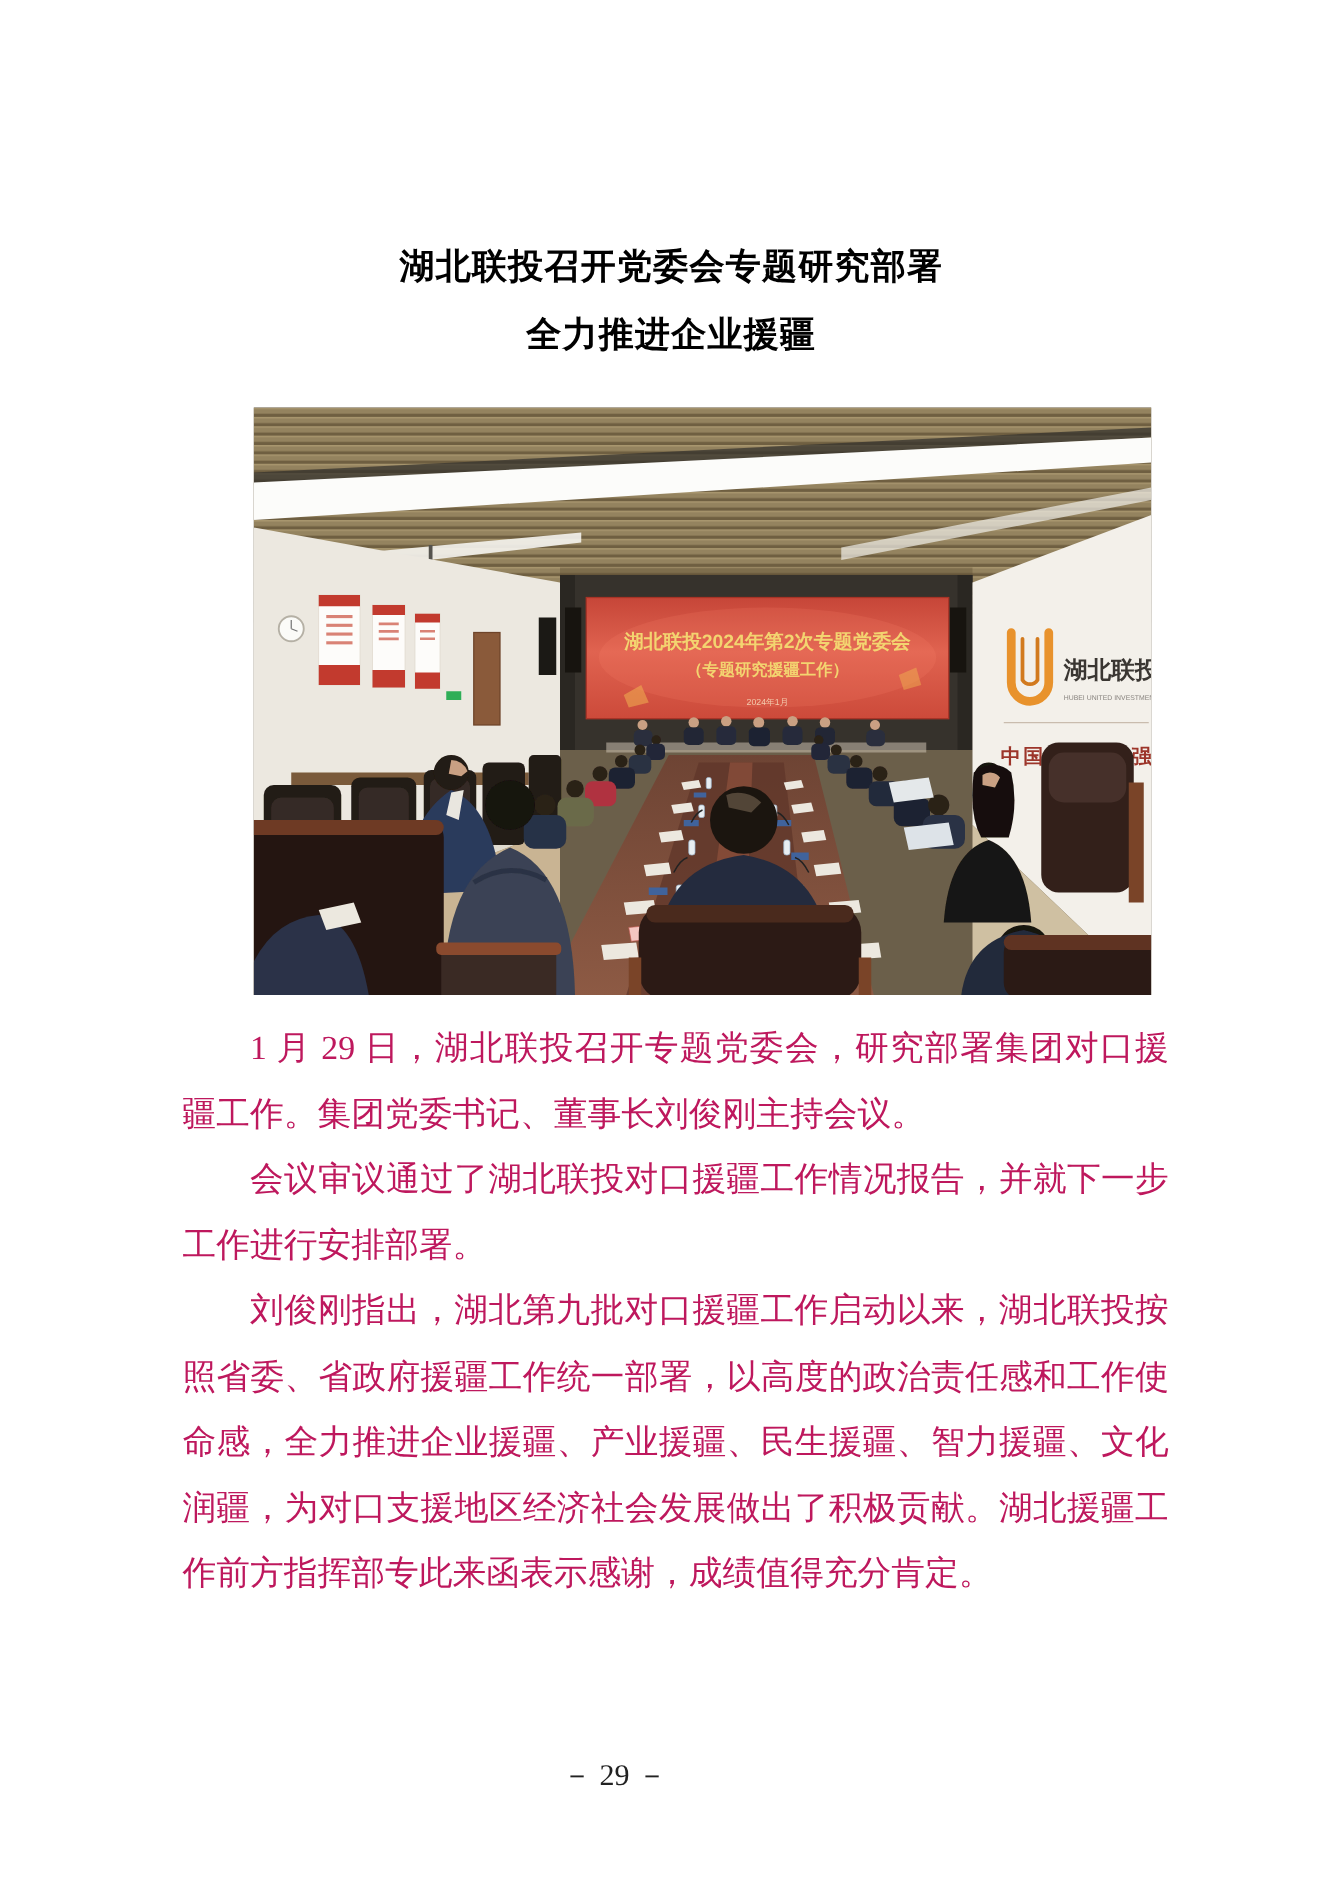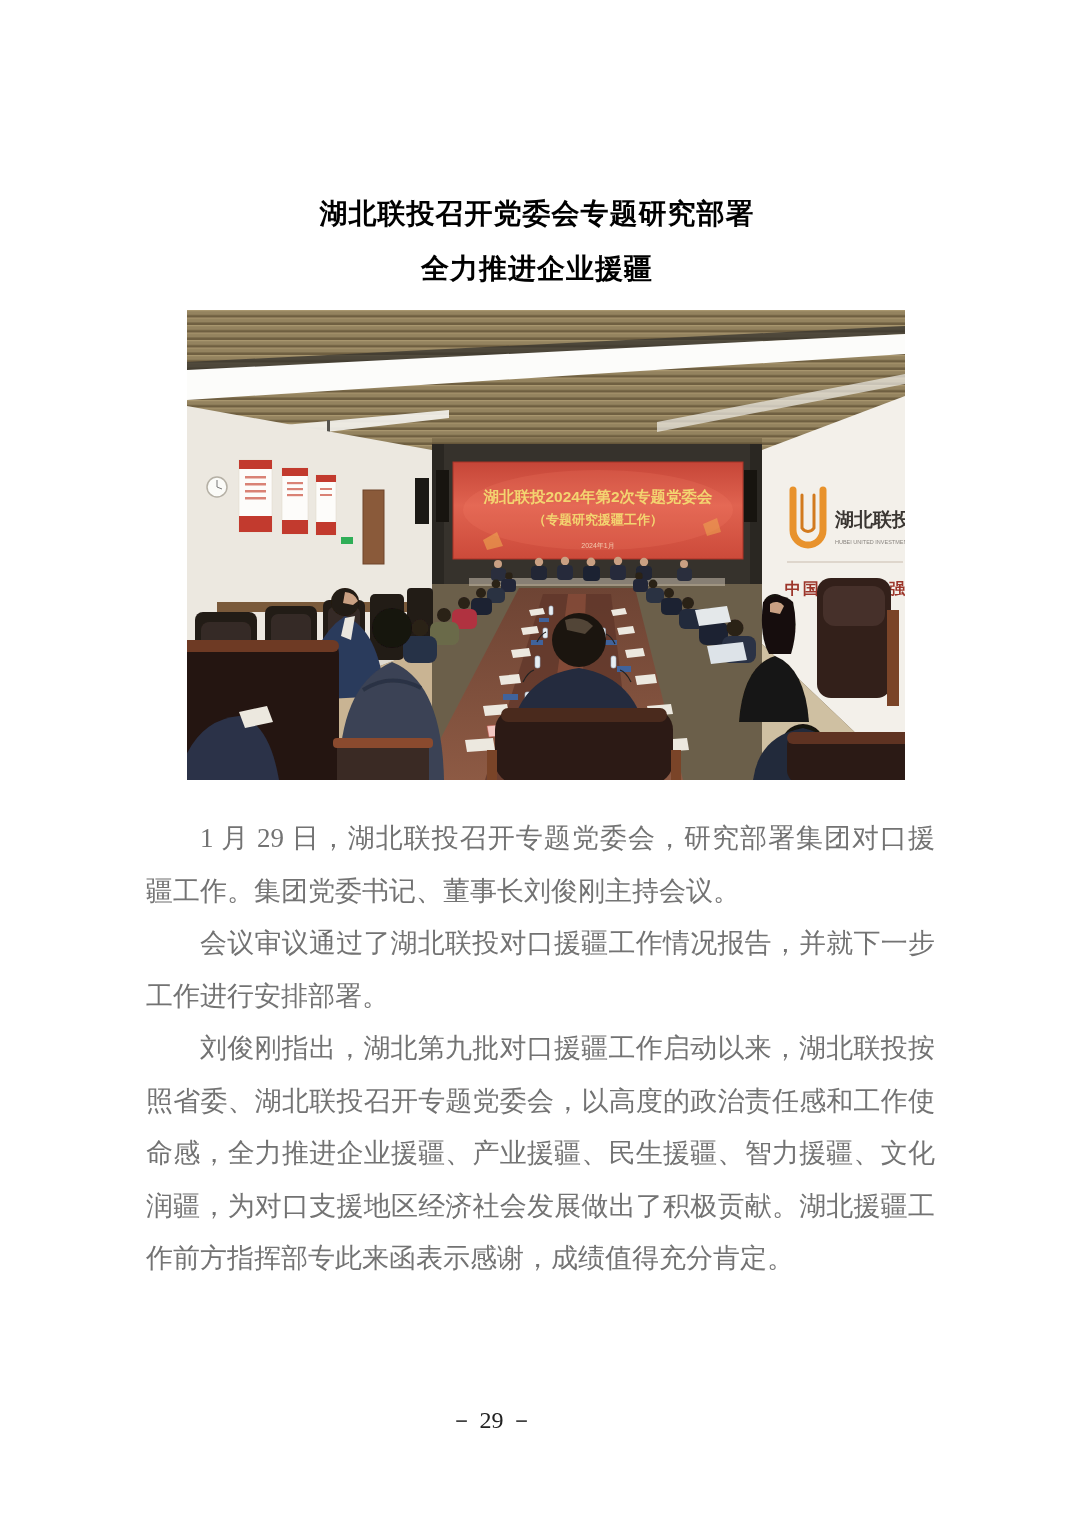--- a/index.html
+++ b/index.html
@@ -10,39 +10,39 @@
   .doc-title{
     position:absolute;top:186px;left:0;width:1074px;text-align:center;
     font-weight:bold;font-size:28px;line-height:55px;color:#000;letter-spacing:1px;
   }
   .photo-frame{
     position:absolute;left:187px;top:310px;width:718px;height:470px;overflow:hidden;background:#6b5f4a;
   }
   .photo-frame svg{display:block;}
   .body-text{
     position:absolute;left:146px;top:812px;width:789px;
-    font-size:27px;line-height:52.5px;text-align:justify;color:#737373;
+    font-size:27px;line-height:52.5px;text-align:justify;color:#be185d;
   }
   .body-text p{margin:0;text-indent:2em;}
   .page-number{
     position:absolute;top:1404px;left:0;width:983px;text-align:center;
     font-size:24px;color:#222;
   }
 </style>
 </head>
 <body>
 
 <div class="page">
 
   <div class="doc-title">
     <div>湖北联投召开党委会专题研究部署</div>
     <div>全力推进企业援疆</div>
   </div>
 
-  <figure class="photo-frame" style="margin:0">
+  <figure class="photo-frame" style="margin:16px">
     <svg width="718" height="470" viewBox="0 0 718 470" xmlns="http://www.w3.org/2000/svg">
       <defs>
         <pattern id="slats" width="20" height="7.5" patternUnits="userSpaceOnUse">
           <rect width="20" height="7.5" fill="#94835f"></rect>
           <rect y="0" width="20" height="1.2" fill="#a8966e"></rect>
           <rect y="5" width="20" height="2.5" fill="#6f5f41"></rect>
         </pattern>
         <linearGradient id="gScreen" x1="0" y1="0" x2="0" y2="1">
           <stop offset="0" stop-color="#c64638"></stop>
           <stop offset="0.45" stop-color="#e06350"></stop>
@@ -308,18 +308,18 @@
 
         <polygon points="508,300 540,296 544,312 512,316" fill="#e4e8ea"></polygon>
         <polygon points="520,336 556,332 560,350 524,354" fill="#dde3e8"></polygon>
       </g>
     </svg>
   </figure>
 
   <div class="body-text">
     <p>1 月 29 日，湖北联投召开专题党委会，研究部署集团对口援疆工作。集团党委书记、董事长刘俊刚主持会议。</p>
     <p>会议审议通过了湖北联投对口援疆工作情况报告，并就下一步工作进行安排部署。</p>
-    <p>刘俊刚指出，湖北第九批对口援疆工作启动以来，湖北联投按照省委、湖北联投召开专题党委会，以高度的政治责任感和工作使命感，全力推进企业援疆、产业援疆、民生援疆、智力援疆、文化润疆，为对口支援地区经济社会发展做出了积极贡献。湖北援疆工作前方指挥部专此来函表示感谢，成绩值得充分肯定。</p>
+    <p>刘俊刚指出，湖北第九批对口援疆工作启动以来，湖北联投按照省委、省政府援疆工作统一部署，以高度的政治责任感和工作使命感，全力推进企业援疆、产业援疆、民生援疆、智力援疆、文化润疆，为对口支援地区经济社会发展做出了积极贡献。湖北援疆工作前方指挥部专此来函表示感谢，成绩值得充分肯定。</p>
   </div>
 
   <div class="page-number">－ 29 －</div>
 
 </div>
 
 </body></html>

